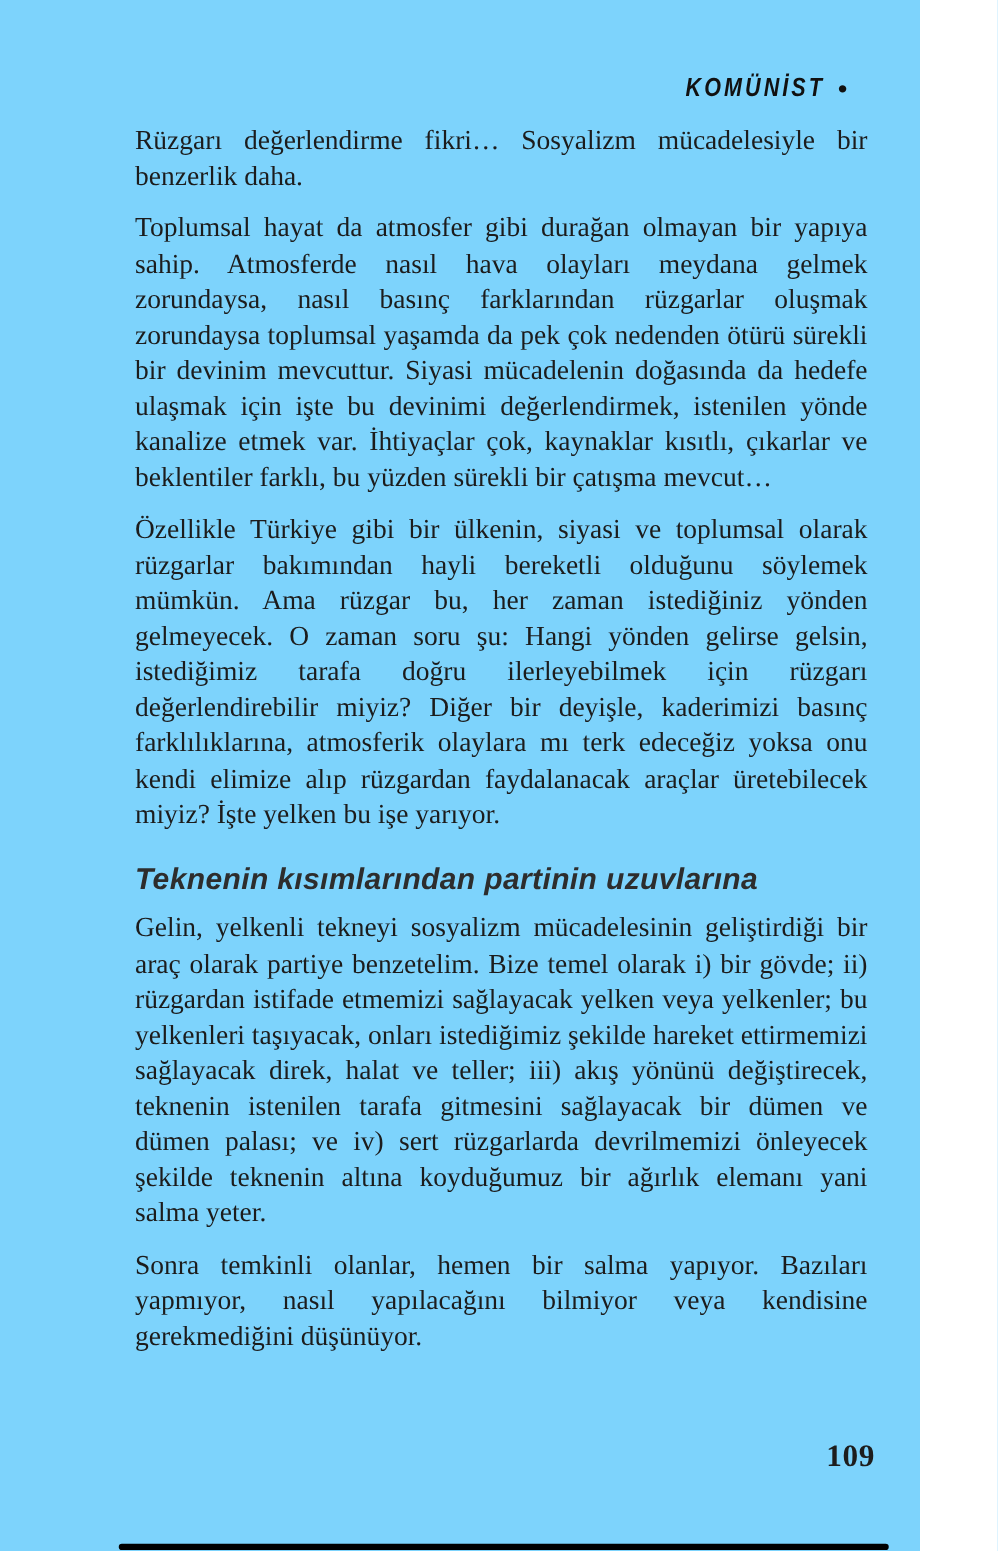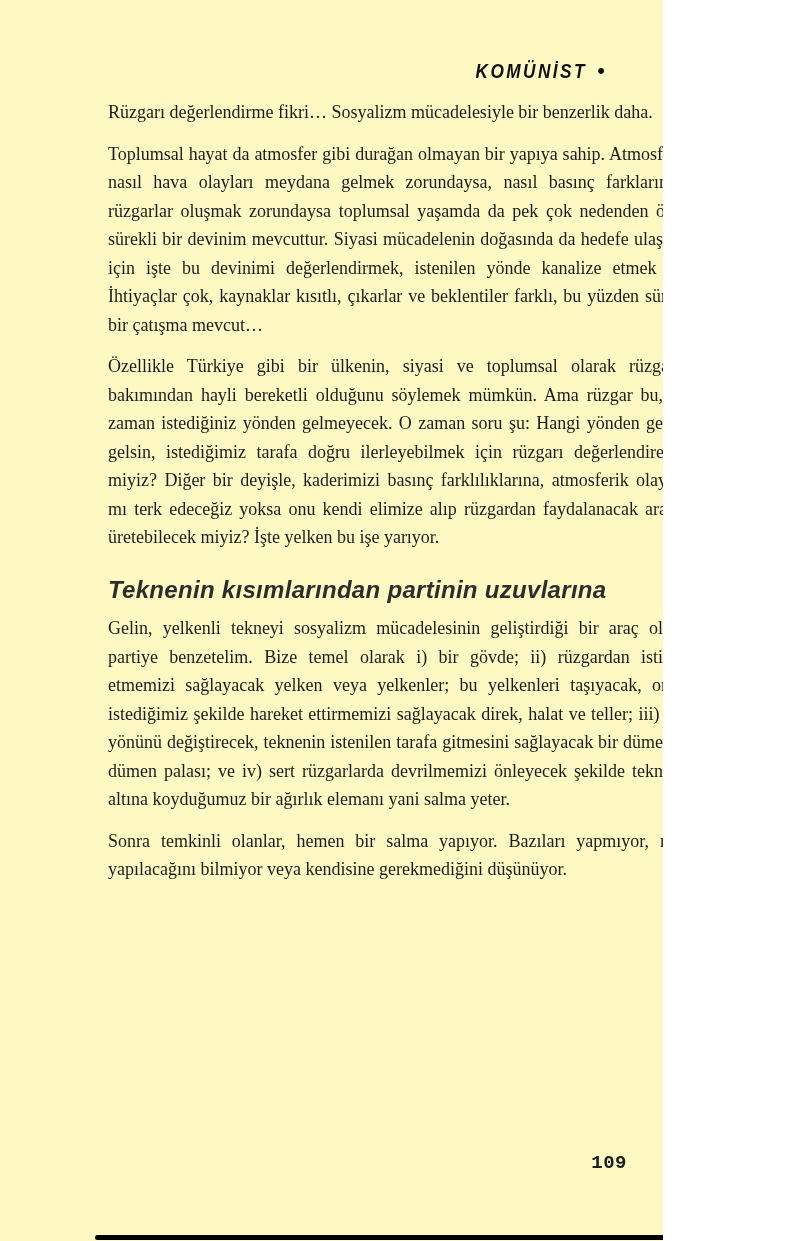--- a/index.html
+++ b/index.html
@@ -2,23 +2,23 @@
 <html lang="tr"><head>
 <meta charset="utf-8">
 <style>
   html, body {
     margin: 0;
     padding: 0;
     background: #ffffff;
   }
   .page {
     position: relative;
-    width: 663px;
+    width: 736px;
     height: 1241px;
-    background: #fef9c3;
+    background: #7dd3fc;
     overflow: hidden;
     font-family: "Liberation Serif", serif;
   }
 
   
   .masthead {
     position: absolute;
     top: 59px;
     right: 58px;
     white-space: nowrap;
@@ -82,35 +82,35 @@
     letter-spacing: 0.3px;
     color: #2d2d2d;
     margin: 0 0 10px 0;
     line-height: 1.2;
   }
   .content h2 {
     margin-top: 24px;
     font-style: italic;
   }
   .content p {
-    font-size: 18px;
+    font-size: 22px;
     line-height: 28.5px;
     text-align: justify;
     margin: 0 0 13px 0;
     color: #1c1c1c;
   }
 
   
   .page-number {
     position: absolute;
     top: 1152px;
     right: 36px;
-    font-family: Liberation Mono, monospace;
+    font-family: Liberation Serif, serif;
     font-weight: bold;
-    font-size: 19px;
+    font-size: 25px;
     letter-spacing: 0.5px;
     color: #1d1d1d;
   }
 
   
   .footer-bar {
     position: absolute;
     bottom: 1px;
     left: 95px;
     width: 616px;

